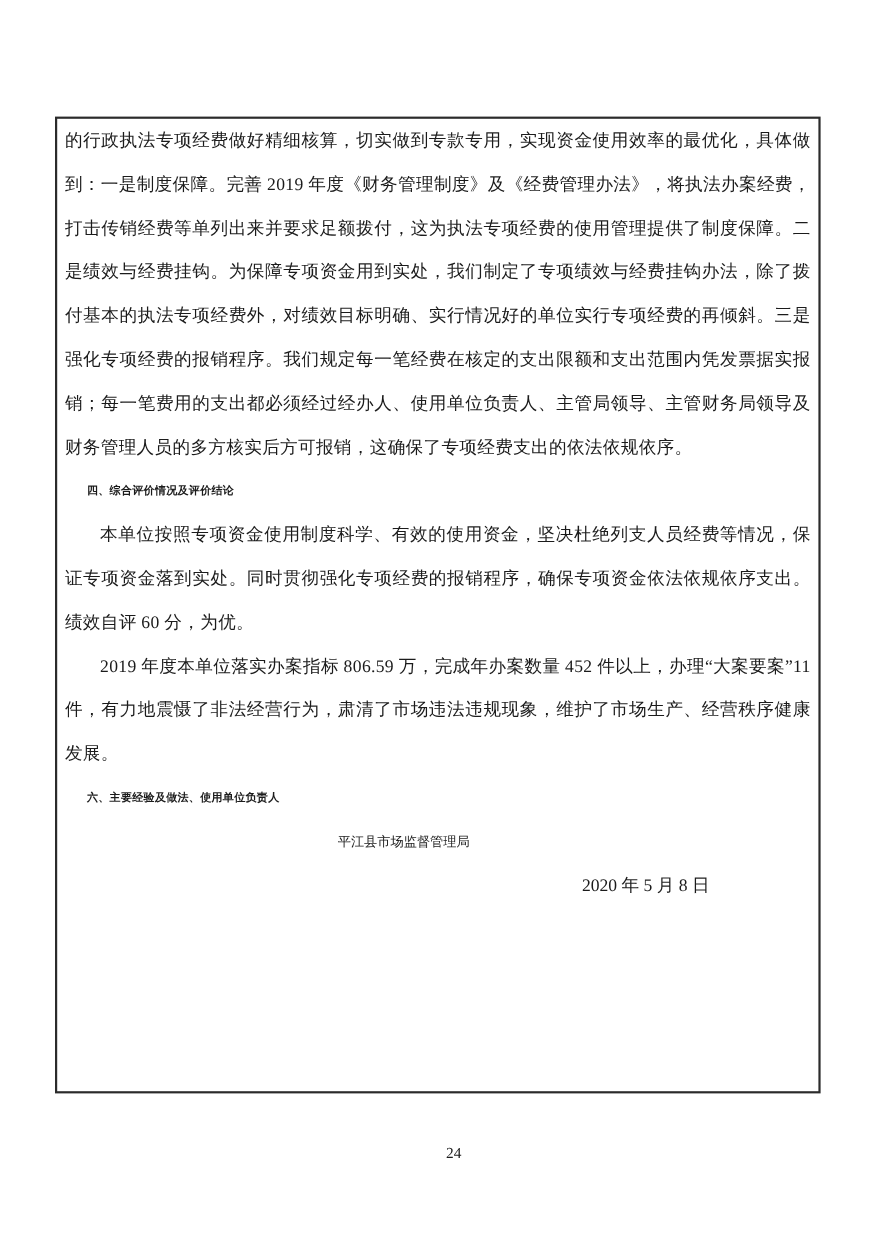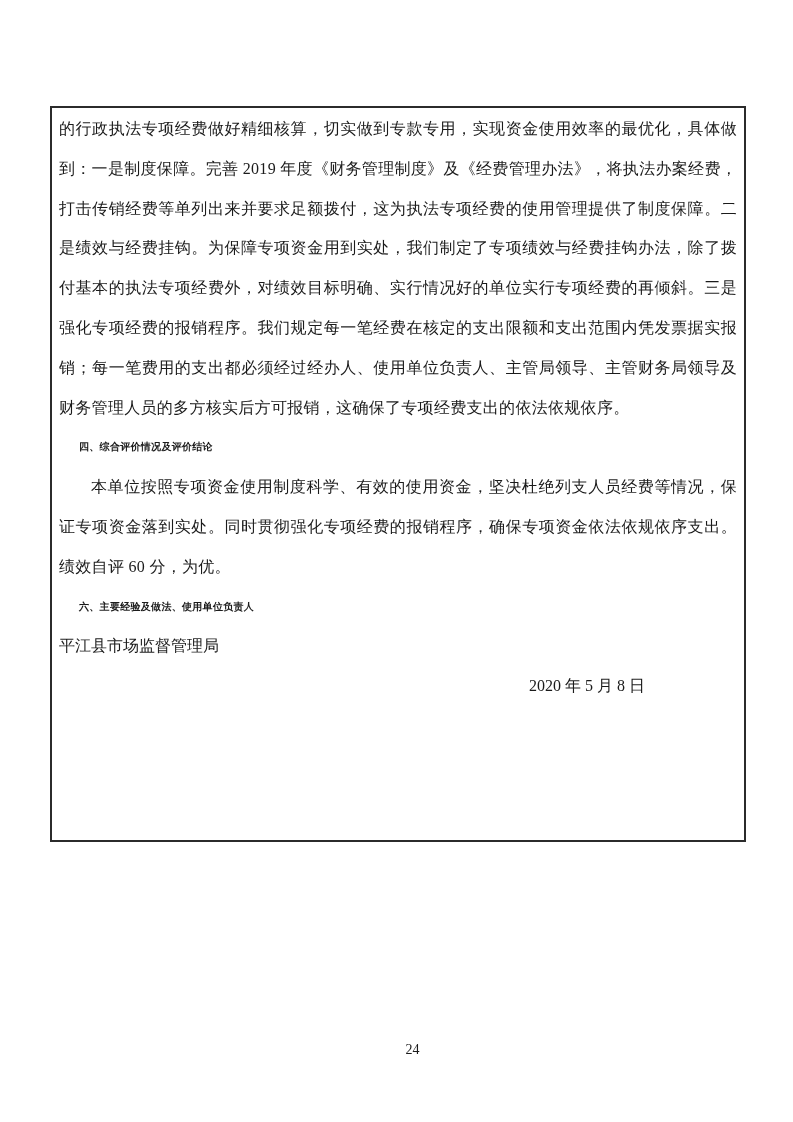--- a/index.html
+++ b/index.html
@@ -12,21 +12,21 @@
     height: 1122px;
     position: relative;
     font-family: "Liberation Serif", "DejaVu Serif", serif;
     color: #1b1b1b;
   }
   .report-box {
     position: absolute;
     left: 50px;
     top: 106px;
     width: 696px;
-    height: 736px;
+    height: 888px;
     box-sizing: border-box;
     border: 2px solid #2b2b2b;
     padding: 1px 7px 0 7px;
     overflow: hidden;
     background: #ffffff;
   }
   .para {
     margin: 0;
     font-size: 16px;
     line-height: 39.8px;
@@ -40,23 +40,23 @@
   .heading {
     margin: 0;
     font-size: 10px;
     font-weight: bold;
     line-height: 39.8px;
     text-indent: 2em;
     letter-spacing: 0.3px;
   }
   .sig-org {
     margin: 0;
-    font-size: 16px;
+    font-size: 12px;
     line-height: 39.8px;
-    text-align: left;
+    text-align: center;
     padding-right: 62px;
   }
   .sig-date {
     margin: 0;
     font-size: 16px;
     line-height: 39.8px;
     text-align: right;
     padding-right: 92px;
   }
   .page-number {
@@ -74,20 +74,21 @@
 
 <div class="report-box">
 
   <p class="para">的行政执法专项经费做好精细核算，切实做到专款专用，实现资金使用效率的最优化，具体做到：一是制度保障。完善 2019 年度《财务管理制度》及《经费管理办法》，将执法办案经费，打击传销经费等单列出来并要求足额拨付，这为执法专项经费的使用管理提供了制度保障。二是绩效与经费挂钩。为保障专项资金用到实处，我们制定了专项绩效与经费挂钩办法，除了拨付基本的执法专项经费外，对绩效目标明确、实行情况好的单位实行专项经费的再倾斜。三是强化专项经费的报销程序。我们规定每一笔经费在核定的支出限额和支出范围内凭发票据实报销；每一笔费用的支出都必须经过经办人、使用单位负责人、主管局领导、主管财务局领导及财务管理人员的多方核实后方可报销，这确保了专项经费支出的依法依规依序。</p>
 
   <div class="heading">四、综合评价情况及评价结论</div>
 
   <p class="para indent">本单位按照专项资金使用制度科学、有效的使用资金，坚决杜绝列支人员经费等情况，保证专项资金落到实处。同时贯彻强化专项经费的报销程序，确保专项资金依法依规依序支出。绩效自评 60 分，为优。</p>
 
 
+  <p class="para indent">2019 年度本单位落实办案指标 806.59 万，完成年办案数量 452 件以上，办理“大案要案”11 件，有力地震慑了非法经营行为，肃清了市场违法违规现象，维护了市场生产、经营秩序健康发展。</p>
 
   <div class="heading">六、主要经验及做法、使用单位负责人</div>
 
 
   <p class="sig-org">平江县市场监督管理局</p>
 
   <p class="sig-date">2020 年 5 月 8 日</p>
 
 </div>
 

